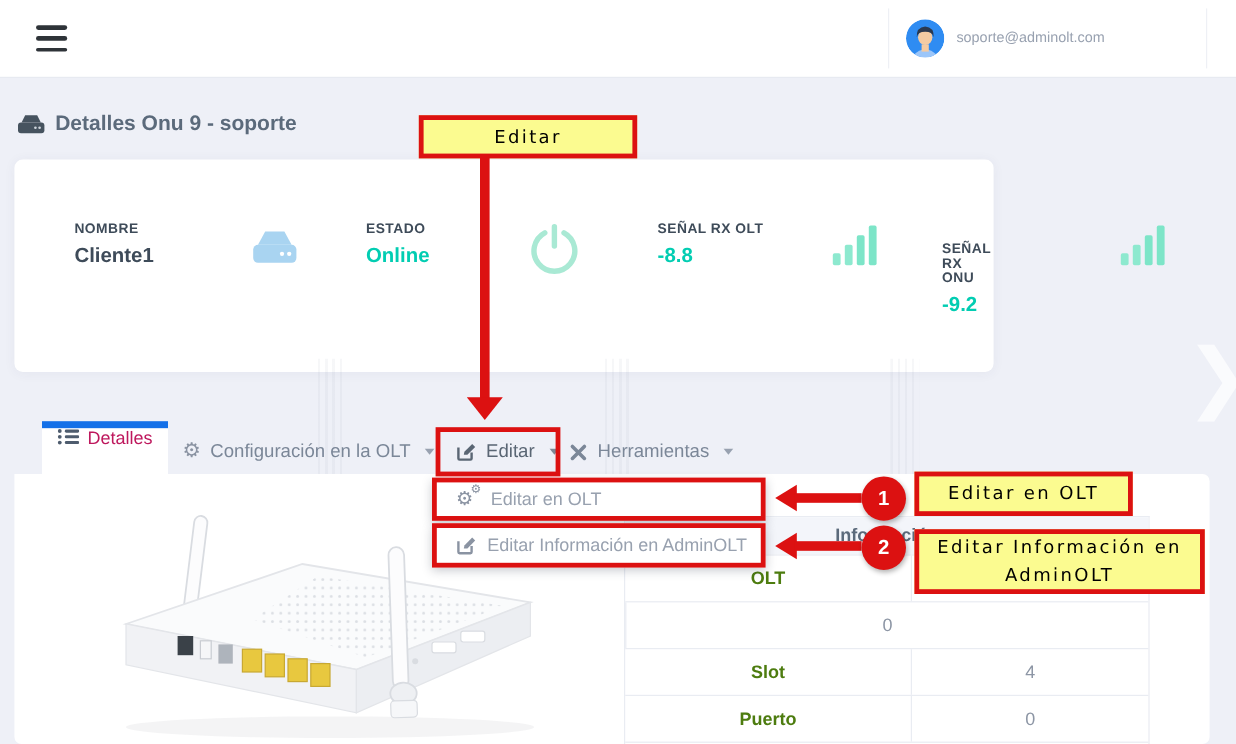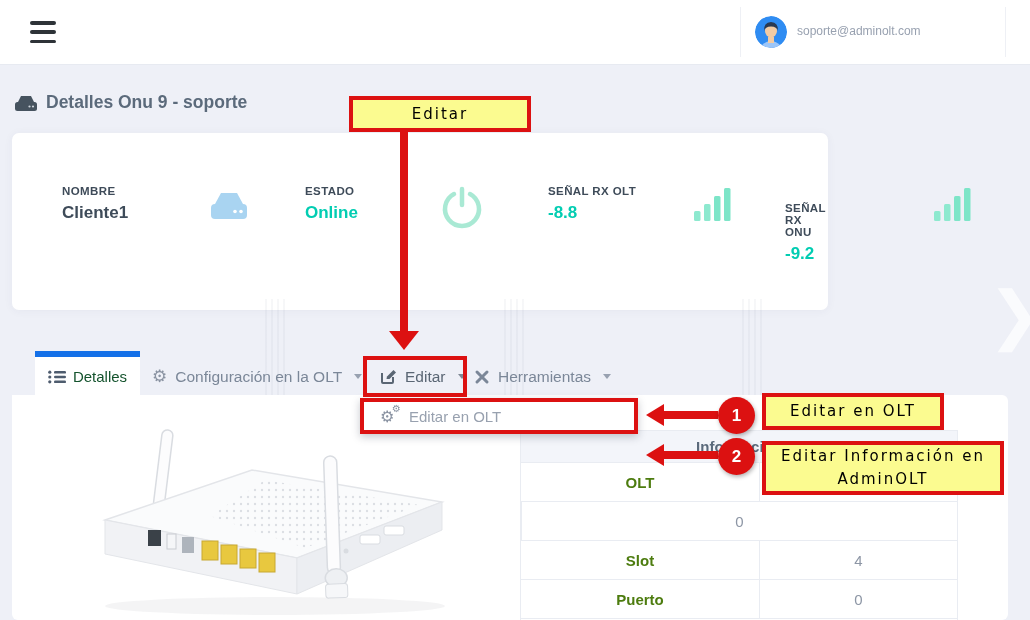--- a/index.html
+++ b/index.html
@@ -23,21 +23,21 @@
   
   .card1 { left:12px; top:133px; width:816px; height:177px; background:#fff; border-radius:7px; box-shadow:0 1px 10px rgba(50,60,90,.05); }
   .stat-label { font-size:11.5px; font-weight:bold; letter-spacing:.4px; color:#3e4b59; }
   .stat-value { font-size:17px; font-weight:bold; color:#3e4b59; margin-top:6px; }
   .teal { color:#02cdb2; }
   .wm { top:166px; width:24px; height:96px; opacity:.5;
         background:repeating-linear-gradient(90deg, rgba(130,140,160,.14) 0 2px, transparent 2px 6px); }
 
   
   .tab-active-bar { left:35px; top:351px; width:105px; height:6px; background:#1470e8; }
-  .tab-active { left:35px; top:357px; width:105px; height:39px; background:#fff; display:flex; align-items:center; justify-content:center; gap:7px; font-size:15px; color:#14532d; cursor:pointer; }
+  .tab-active { left:35px; top:357px; width:105px; height:39px; background:#fff; display:flex; justify-content:center; gap:7px; font-size:15px; color:#be185d; cursor:pointer; }
   .tab { top:357px; height:39px; display:flex; align-items:center; gap:8px; font-size:15.5px; color:#7b8798; cursor:pointer; }
   .caret { display:inline-block; width:0; height:0; border-left:4px solid transparent; border-right:4px solid transparent; border-top:5px solid currentColor; opacity:.75; margin-left:4px; }
 
   
   .card2 { left:12px; top:395px; width:996px; height:225px; background:#fff; border-radius:0 6px 6px 6px; }
 
   
   .info-table { left:520px; top:430px; width:438px; border:1px solid #e9ecf2; border-bottom:none; font-size:15px; }
   .info-table-header { height:31px; background:#f3f5fa; display:flex; align-items:center; justify-content:center; font-weight:bold; color:#5b6a7b; }
   .info-row { display:flex; height:39px; border-top:1px solid #e9ecf2; }
@@ -255,20 +255,27 @@
   </div>
 
   <div class="abs menu-box" style="left:360px; top:398px; width:278px; height:36px;">
     <span style="position:relative; width:20px;">
       <span class="gear-glyph" style="font-size:16px;">⚙</span>
       <span class="gear-glyph" style="font-size:10px; position:absolute; left:12px; top:-4px;">⚙</span>
     </span>
     <span>Editar en OLT</span>
   </div>
 
+  <div class="abs menu-box" style="left:360px; top:436px; width:278px; height:37px;">
+    <svg width="17" height="17" viewBox="0 0 17 17">
+      <path d="M2 5 V14 Q2 15 3 15 H12 Q13 15 13 14 V9" fill="none" stroke="#8a93a2" stroke-width="2"></path>
+      <path d="M6.5 11 L7 8.5 L13.5 2 L16 4.5 L9.5 11 Z" fill="#8a93a2"></path>
+    </svg>
+    <span>Editar Información en AdminOLT</span>
+  </div>
 
   <div class="abs red-frame" style="left:363px; top:356px; width:104px; height:41px;"></div>
 
   <div class="abs callout" style="left:349px; top:96px; width:182px; height:36px;">
     <span>Editar</span>
   </div>
   <div class="abs arrow-shaft-v"></div>
   <div class="abs arrow-head-v"></div>
 
   <div class="abs arrow-head-h" style="left:646px; top:404px;"></div>

